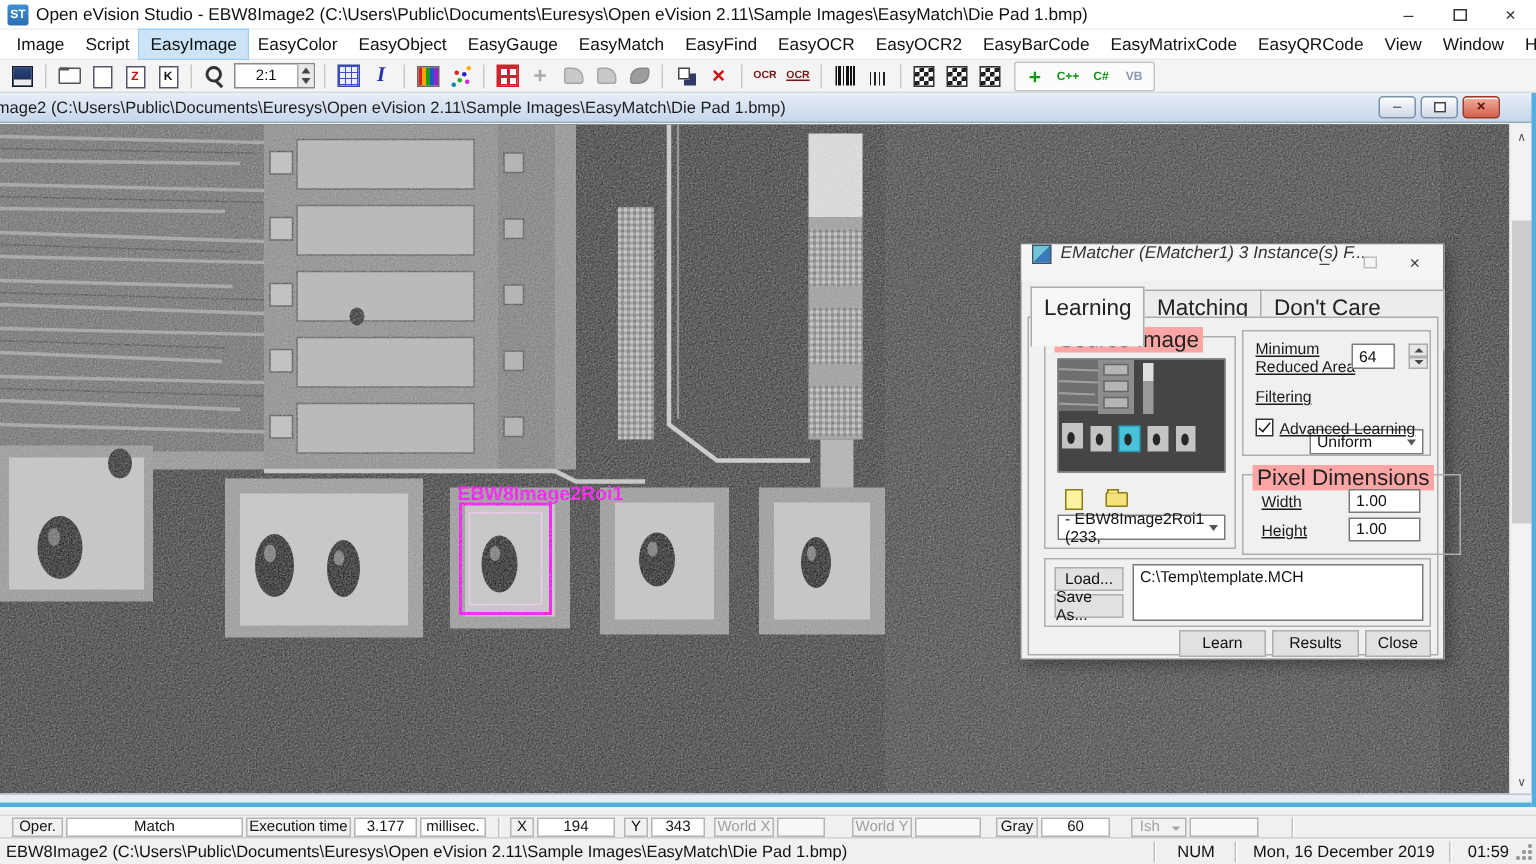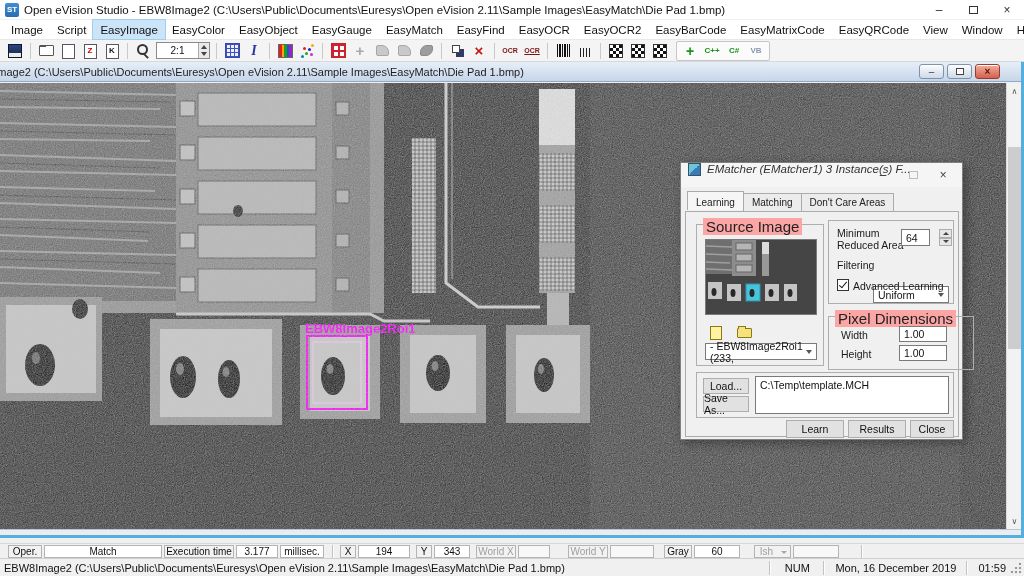--- a/index.html
+++ b/index.html
@@ -91,39 +91,39 @@
 
   
   .dialog { position:absolute; left:680px; top:162px; width:283px; height:278px; background:#f0f0f0; border:1px solid #808080; box-shadow:3px 3px 10px rgba(0,0,0,.35); }
   .dlg-titlebar { position:relative; height:24px; background:#f5f5f5; display:flex; padding-left:7px;font-style:italic; }
   .dlg-icon { width:13px; height:13px; border:1px solid #356; background:linear-gradient(135deg,#6fc4d8 0 50%,#3a7ab8 50% 100%); margin-right:6px; }
   .dlg-title { font-size:11.5px; color:#333; white-space:nowrap; }
   .dlg-controls { position:absolute; right:4px; top:0; height:24px; display:flex; }
   .dwc { width:30px; height:24px; display:flex; align-items:center; justify-content:center; font-size:12px; color:#444; }
   .dwc.disabled { color:#bdbdbd; }
   .tab-strip { position:absolute; left:6px; top:30px; display:flex; }
-  .tab { padding:3px 8px 2px; font-size:10px; border:1px solid #ababab; border-bottom:none; background:#ececec; color:#222; margin-right:-1px; }
+  .tab { padding:3px 8px 2px; font-size:15px; border:1px solid #ababab; border-bottom:none; background:#ececec; color:#222; margin-right:-1px; }
   .tab.active { background:#f6f6f6; position:relative; top:-2px; padding-top:5px; z-index:2; }
   .tab-page { position:absolute; left:4px; top:48px; width:274px; height:226px; border:1px solid #ababab; background:#f0f0f0; }
   .grp { position:absolute; border:1px solid #aeaeae; }
   .grp-label { position:absolute; top:-7px; left:6px; background:#fca5a5; padding:0 3px; font-size:15px; color:#222; }
   .thumb-wrap { position:absolute; border:1px solid #7a7a7a; background:#444; box-shadow:inset 1px 1px 0 #555; }
   .ico-btn { position:absolute; width:22px; height:19px; display:flex; align-items:center; justify-content:center; }
   .yellow-page { width:12px; height:14px; background:#fdf3a0; border:1px solid #8a7a16; }
   .yellow-folder { width:15px; height:10px; background:#f5e27a; border:1px solid #8a7a16; border-radius:1px; position:relative; }
   .yellow-folder::before { content:""; position:absolute; top:-3px; left:0; width:6px; height:2px; background:#f5e27a; border:1px solid #8a7a16; border-bottom:none; }
   .combo { position:absolute; height:17px; border:1px solid #7a7a7a; background:#fff; display:flex; align-items:center; font-size:10.5px; padding-left:4px; }
   .combo .arrow { position:absolute; right:4px; top:6px; width:0; height:0; border-left:3.5px solid transparent; border-right:3.5px solid transparent; border-top:4px solid #555; }
   .edit { position:absolute; border:1px solid #7a7a7a; background:#fff; font-size:10.5px; display:flex; align-items:center; padding-left:4px; }
   .spinbox { position:absolute; width:13px; display:flex; flex-direction:column; }
   .spinbox .sb { flex:1; border:1px solid #adadad; background:#e6e6e6; display:flex; align-items:center; justify-content:center; }
   .spinbox .sb i { width:0; height:0; border-left:3px solid transparent; border-right:3px solid transparent; }
   .spinbox .sb i.up { border-bottom:3.5px solid #444; }
   .spinbox .sb i.dn { border-top:3.5px solid #444; }
-  .dlbl { position:absolute; font-size:10.5px; color:#1a1a1a; line-height:12px; }
+  .dlbl { position:absolute; font-size:10.5px; color:#1a1a1a; line-height:12px;text-decoration:underline; }
   .chk { position:absolute; width:12px; height:12px; border:1px solid #333; background:#fff; }
   .chk .mark { position:absolute; left:3px; top:0px; width:4px; height:8px; border-right:1.6px solid #1a1a1a; border-bottom:1.6px solid #1a1a1a; transform:rotate(40deg); }
   .btn { position:absolute; border:1px solid #adadad; background:#e1e1e1; font-size:10.5px; display:flex; align-items:center; justify-content:center; color:#111; }
   .path-box { position:absolute; border:1px solid #7a7a7a; background:#fff; font-size:10.5px; padding:2px 4px; }
 
   
   .statusbar { position:absolute; left:0; top:543px; width:1024px; height:15px; background:#f0f0f0; border-top:1px solid #d8d8d8; display:flex; align-items:center; padding-left:8px; font-size:10px; }
   .sb-box { height:13px; border:1px solid #b4b4b4; display:flex; align-items:center; justify-content:center; margin-right:2px; background:#f2f2f2; white-space:nowrap; }
   .sb-box.val { background:#fff; }
   .sb-box.dis { color:#9f9f9f; }

